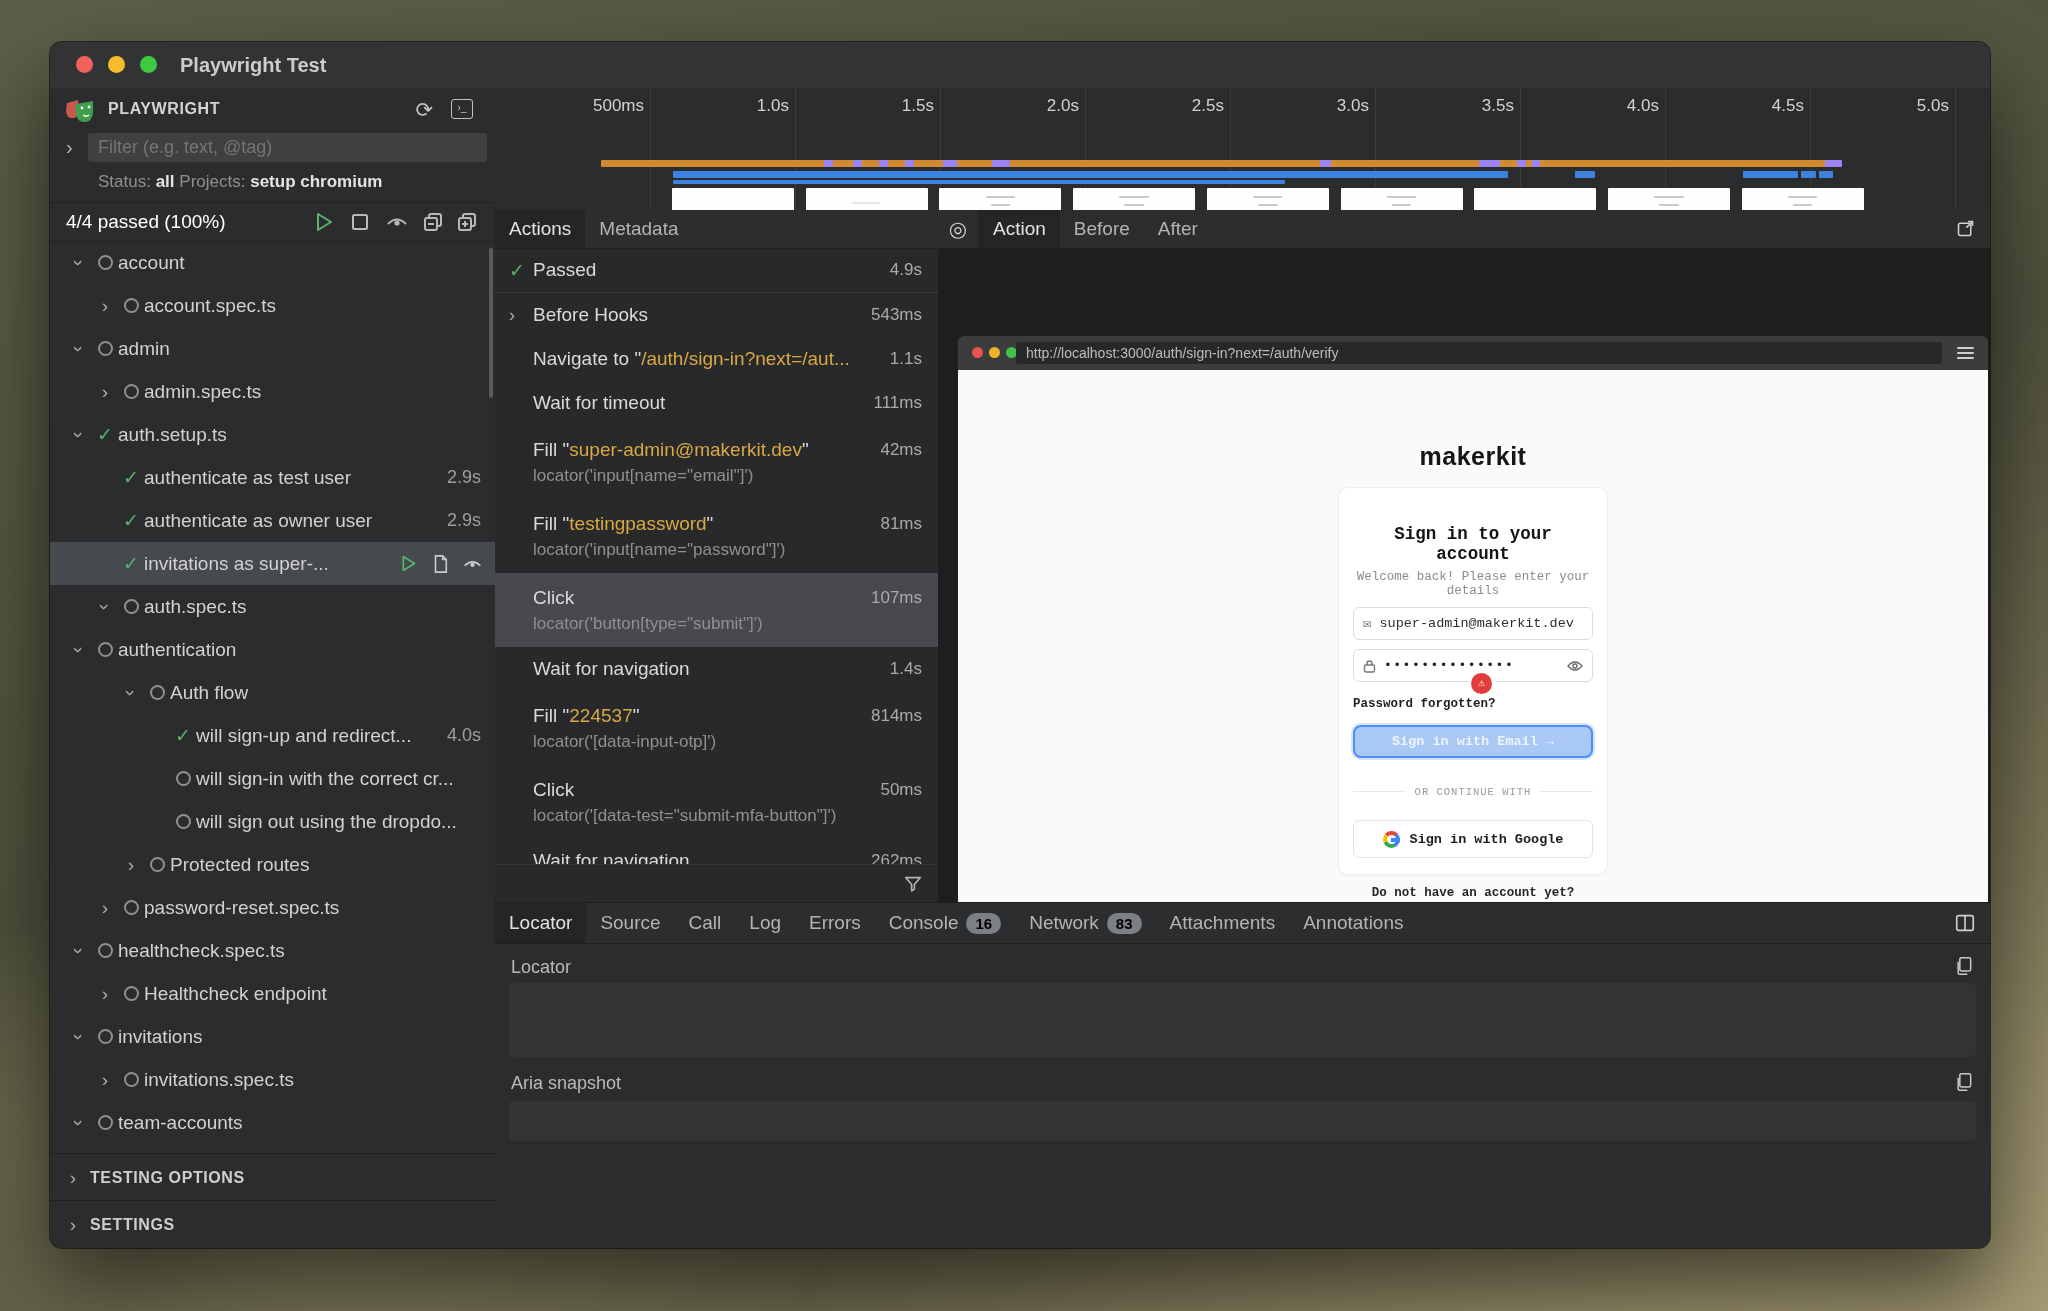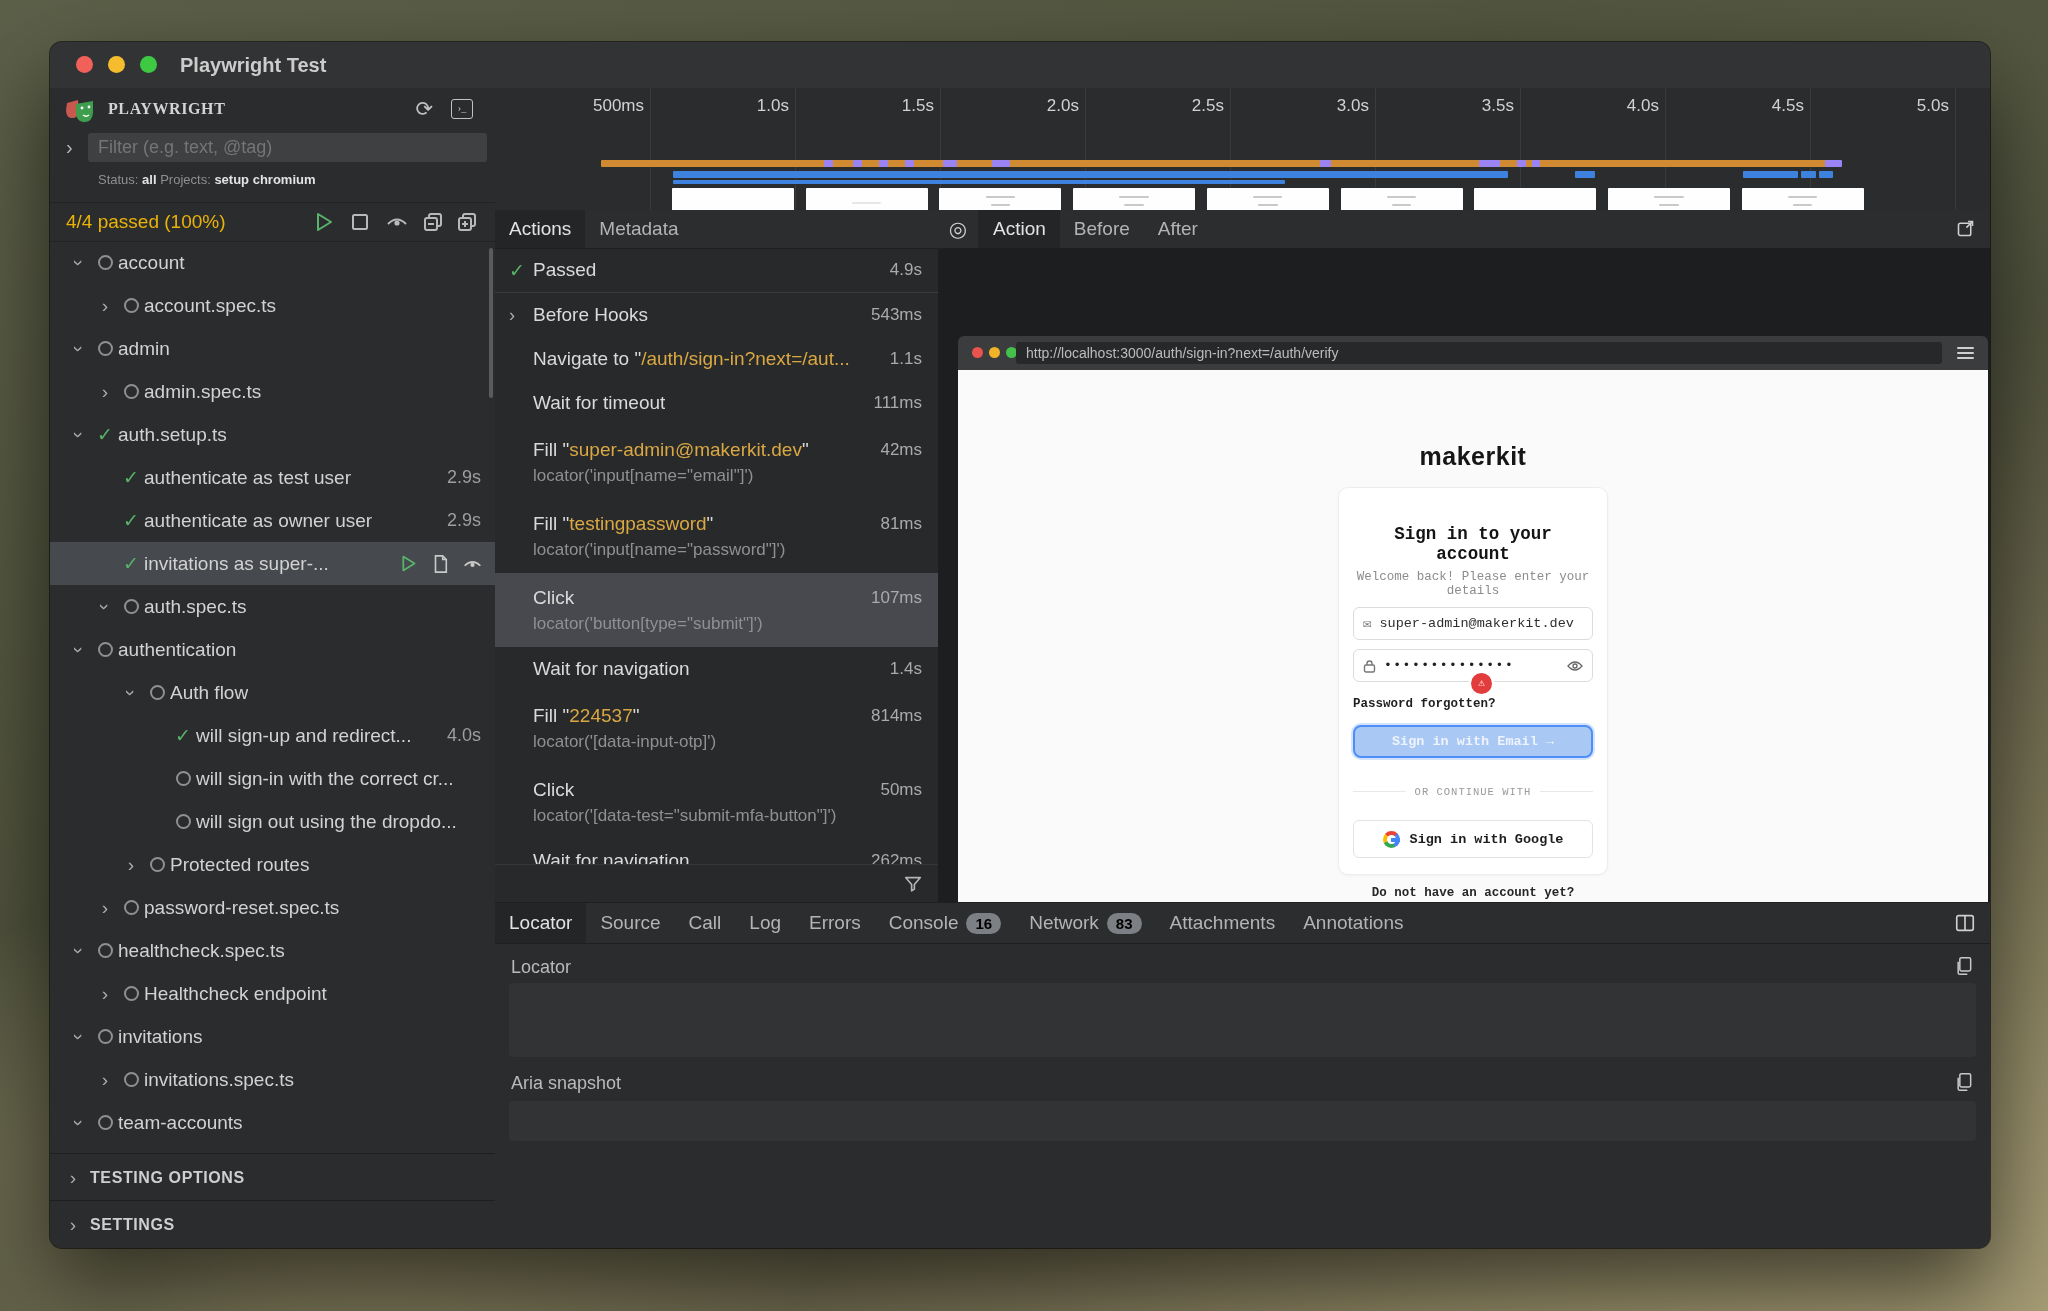--- a/index.html
+++ b/index.html
@@ -10,34 +10,34 @@
       radial-gradient(800px 500px at 95% 10%, rgba(90,95,70,.6), transparent 60%),
       linear-gradient(155deg,#5d6049 0%,#53563f 30%,#4c4e3b 55%,#7d7758 80%,#a99f78 100%);}
   .win{position:absolute;left:50px;top:42px;width:1940px;height:1206px;background:#2a2b2d;border-radius:12px;
     box-shadow:0 40px 90px rgba(0,0,0,.6),0 0 0 1px rgba(0,0,0,.55);overflow:hidden;}
   
   .titlebar{position:absolute;left:0;top:0;right:0;height:46px;background:#323335;border-bottom:1px solid #1d1d1f;}
   .light{position:absolute;top:14px;width:17px;height:17px;border-radius:50%;}
   .title{position:absolute;left:130px;top:12px;font-size:20px;font-weight:700;color:#cccccc;}
   
   .sidebar{position:absolute;left:0;top:46px;width:445px;bottom:0;background:#2b2c2e;border-right:1px solid #1e1f21;}
-  .sb-head{position:absolute;left:0;top:0;right:0;height:44px;font-family:Liberation Serif, serif;}
+  .sb-head{position:absolute;left:0;top:0;right:0;height:44px;}
   .logo{position:absolute;left:14px;top:7px;}
   .brand{position:absolute;left:58px;top:12px;font-size:16px;font-weight:700;letter-spacing:.6px;color:#d4d4d4;}
   .sb-ic{position:absolute;top:11px;color:#c2c2c2;}
   .reload-ic{right:62px;font-size:21px;line-height:21px;}
   .term-ic{right:22px;width:20px;height:18px;border:1.6px solid #c2c2c2;border-radius:3px;font-size:10px;line-height:16px;text-align:center;color:#c2c2c2;}
   .filterrow{position:absolute;left:0;top:44px;right:0;height:36px;}
   .filter-chev{position:absolute;left:16px;top:4px;color:#b9b9b9;font-size:20px;}
   .filter-input{position:absolute;left:38px;right:8px;top:1px;height:29px;background:#3e4041;border:none;border-radius:3px;
     color:#969696;font-size:18px;padding:0 10px;font-family:inherit;outline:none;}
-  .statusrow{position:absolute;left:48px;top:84px;font-size:13px;color:#8e8f91;}
+  .statusrow{position:absolute;left:48px;top:84px;font-size:17px;color:#8e8f91;}
   .statusrow b{color:#e3e3e3;font-weight:600;}
   .toolbar{position:absolute;left:0;top:114px;right:0;height:38px;border-top:1px solid #222325;border-bottom:1px solid #222325;}
-  .summary{position:absolute;left:16px;top:8px;font-size:19px;color:#eab308;}
+  .summary{position:absolute;left:16px;top:8px;font-size:19px;color:#ffffff;}
   .tb-ic{position:absolute;top:7px;width:24px;height:24px;color:#b9b9b9;}
   .tree{position:absolute;left:0;top:153px;right:0;bottom:94px;overflow:hidden;}
   .trow{height:43px;display:flex;align-items:center;font-size:19px;color:#d2d2d2;position:relative;}
   .trow.sel{background:#46494d;}
   .chev{width:26px;text-align:center;color:#adadad;font-size:19px;flex:0 0 26px;}
   .chev.down{transform:rotate(90deg);}
   .nodeic{width:26px;flex:0 0 26px;display:flex;justify-content:center;align-items:center;}
   .circle{width:11px;height:11px;border:2px solid #8e9092;border-radius:50%;}
   .checkmark{color:#58b46a;font-size:19px;font-weight:700;}
   .tlabel{white-space:nowrap;overflow:hidden;}

